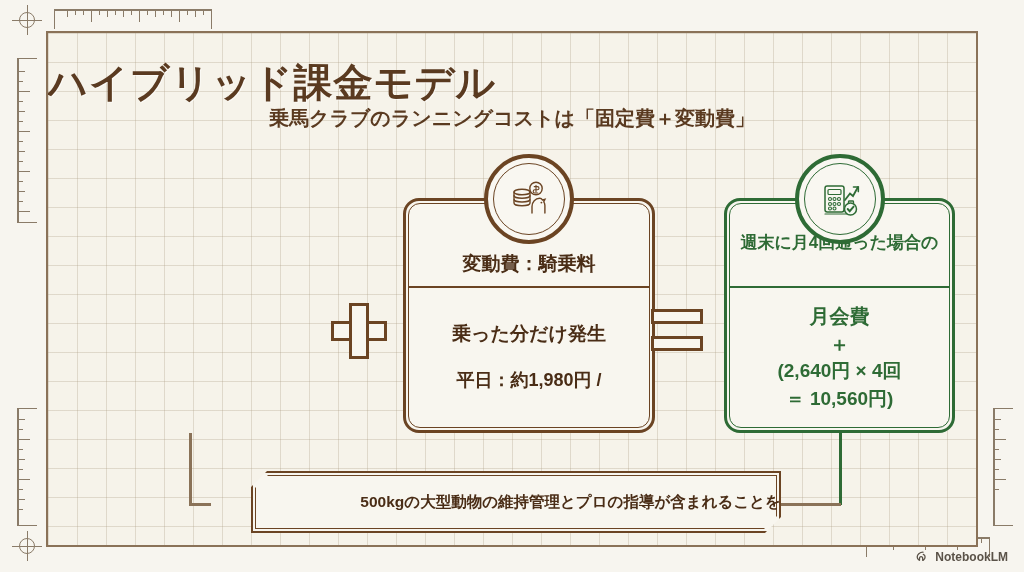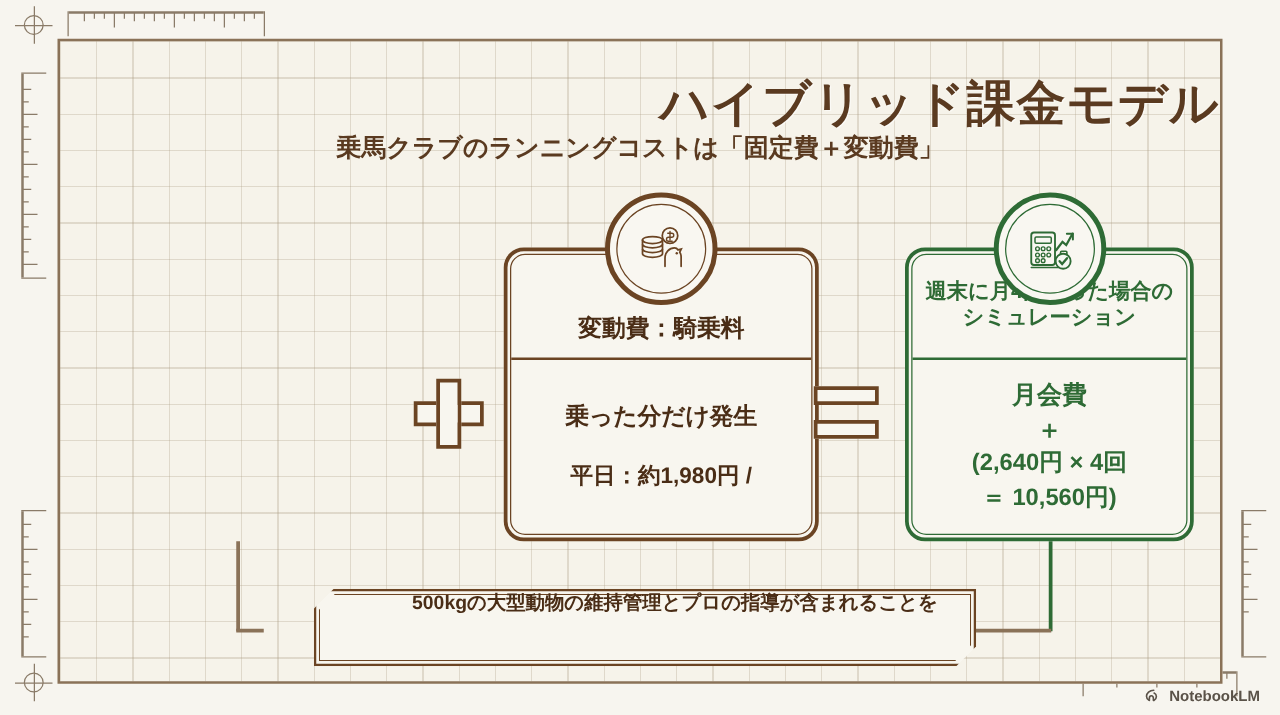--- a/index.html
+++ b/index.html
@@ -54,21 +54,21 @@
     background:
       repeating-linear-gradient(to right, rgba(170,155,130,.30) 0 1px, transparent 1px 29px),
       repeating-linear-gradient(to bottom, rgba(170,155,130,.30) 0 1px, transparent 1px 29px),
       #f6f3ea;
     overflow: hidden;
   }
 
   
   .title {
     position: absolute; left: 0; right: 0; top: 23px;
-    text-align: right;
+    text-align: left;
     font-size: 39px; font-weight: bold; letter-spacing: 1px;
     color: #5a3a20;
     text-shadow: 1px 1px 0 rgba(255,255,255,.55);
   }
   .subtitle {
     position: absolute; left: 0; right: 0; top: 72px;
     text-align: center;
     font-size: 20px; font-weight: bold;
     color: #5a3a20;
   }
@@ -172,22 +172,22 @@
     border: 2.5px solid #6b4423;
     clip-path: polygon(16px 0, 100% 0, 100% calc(100% - 16px), calc(100% - 16px) 100%, 0 100%, 0 16px);
   }
   #footnote .fn-inner {
     position: absolute; inset: 4px;
     border: 1.3px solid #6b4423;
     clip-path: polygon(13px 0, 100% 0, 100% calc(100% - 13px), calc(100% - 13px) 100%, 0 100%, 0 13px);
   }
   #footnote .fn-text {
     position: absolute; inset: 0;
-    display: flex; flex-direction: row;
-    align-items: flex-start; justify-content: center;
+    display: flex; flex-direction: column;
+    align-items: flex-end; justify-content: center;
     font-size: 15.5px; font-weight: bold; color: #4a2d16;
     line-height: 1.55; text-align: center;
     z-index: 2;
     padding-left: 48px;
   }
 
   
   #watermark {
     position: absolute; right: 16px; bottom: 8px;
     display: flex; align-items: center; gap: 5px;
@@ -357,21 +357,20 @@
           <path d="M29 25 L34 18.5 L37 21 L42 12" stroke-width="1.8"></path>
           <path d="M37.5 12 H42.3 V16.6" stroke-width="1.6"></path>
           <rect x="32.5" y="26" width="5" height="9" rx="0.8" stroke-width="1.3"></rect>
           <circle cx="34.5" cy="34" r="6" fill="#f5f8f2"></circle>
           <path d="M31.7 34 l2 2.2 L37.6 31.6" stroke-width="1.9"></path>
         </svg>
       </div>
       <div class="card-head two-line">
         <div>
           <div>週末に月4回通った場合の</div>
-          <div>シミュレーション</div>
         </div>
       </div>
       <div class="card-body">
         <div class="sim-line">月会費</div>
         <div class="sim-plus">＋</div>
         <div class="sim-calc">(2,640円 × 4回</div>
         <div class="sim-calc">＝ 10,560円)</div>
       </div>
     </div>
 

